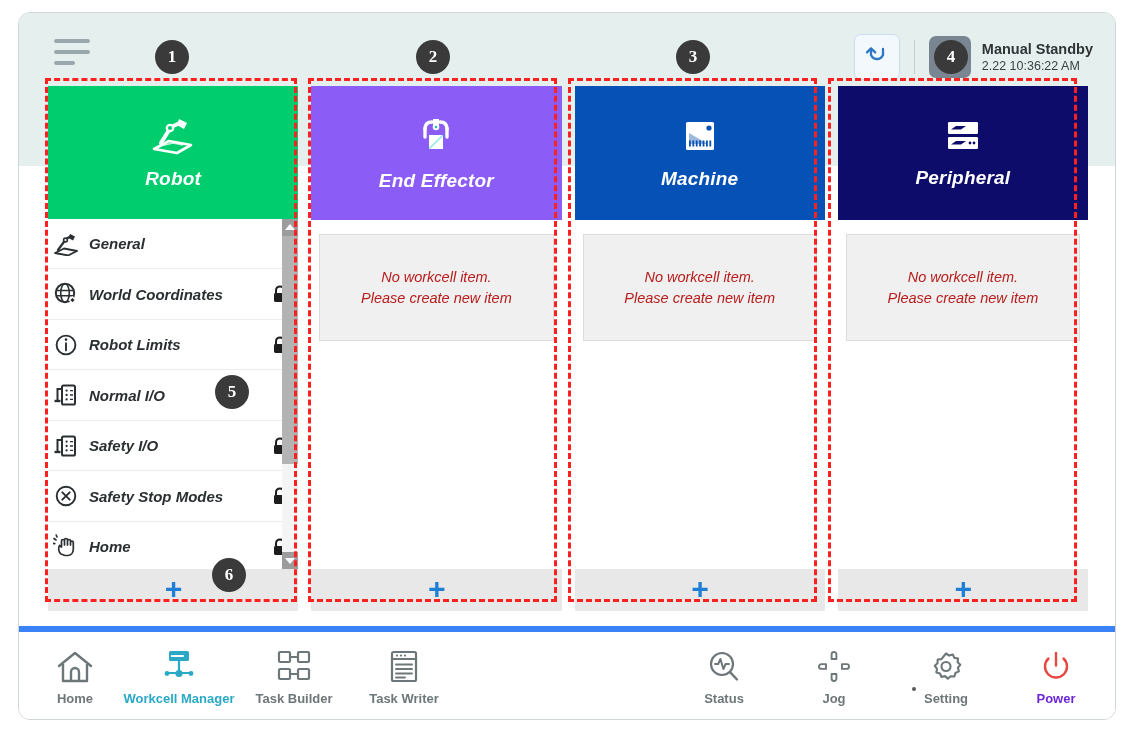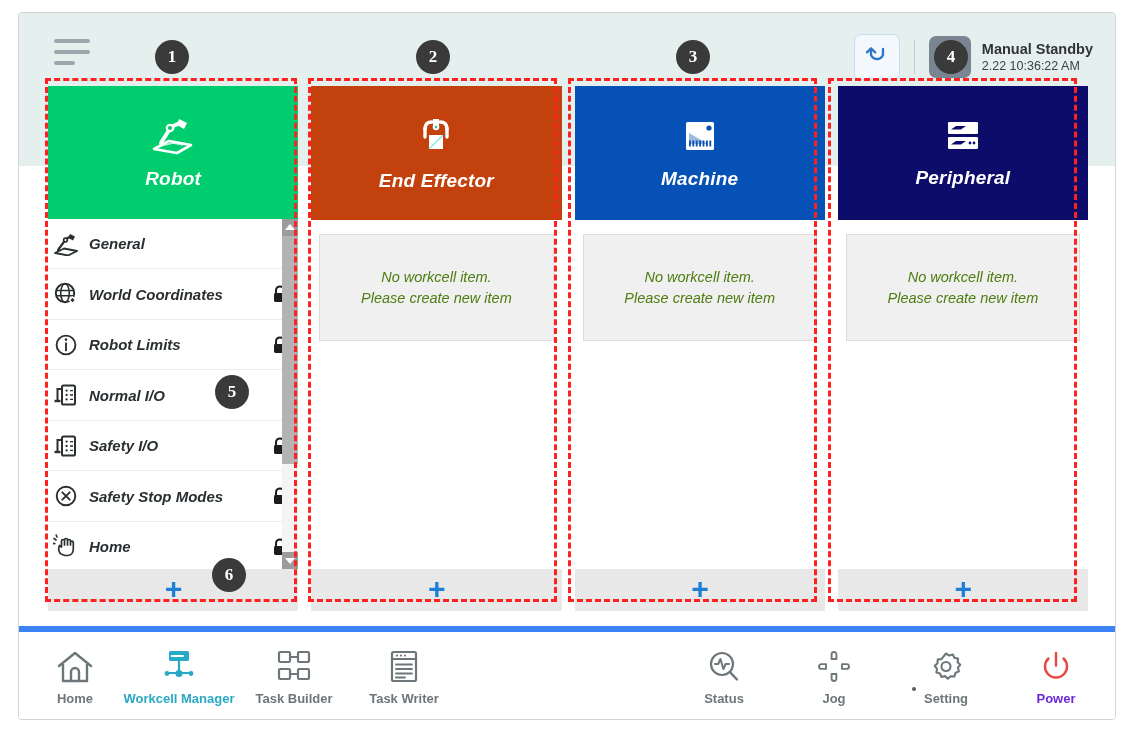--- a/index.html
+++ b/index.html
@@ -14,21 +14,21 @@
     width: 1134px; height: 734px;
     background: #ffffff;
   }
 
   
   .device {
     position: absolute;
     left: 18px; top: 12px;
     width: 1098px; height: 708px;
     border: 1px solid #cfd6d8;
-    border-radius: 4px;
+    border-radius: 12px;
     background: #ffffff;
     overflow: hidden;
   }
 
   
   .header-band {
     position: absolute;
     left: 0; top: 0; width: 100%; height: 153px;
     background: #e5efee;
   }
@@ -144,21 +144,21 @@
   .empty-card {
     margin: 14px 8px 0 8px;
     height: 107px;
     background: #f0f0f0;
     border: 1px solid #dcdcdc;
     display: flex;
     flex-direction: column;
     align-items: center;
     justify-content: center;
     gap: 5px;
-    color: #4d7c0f;
+    color: #b91c1c;
     font-size: 14.5px;
   }
 
   
   .settings-list {
     position: relative;
     height: 100%;
     padding-right: 4px;
   }
   .setting-row {
@@ -436,21 +436,21 @@
                 </div>
             </div>
           </div>
         </div>
         <div class="col-footer">
           <span class="plus">+</span>
         </div>
       </div>
 
       <div class="col">
-        <div class="col-header" style="background:#c2410c">
+        <div class="col-header" style="background:#8b5cf6">
           <svg width="42" height="44" viewBox="0 0 42 44">
             <path d="M18 4 h6 v6 h-6 z" fill="#fff"></path>
             <path d="M10 14 C10 8 14 7 17 7 M32 14 C32 8 28 7 25 7" fill="none" stroke="#fff" stroke-width="3.4" stroke-linecap="round"></path>
             <path d="M10 13 v9 M32 13 v9" stroke="#fff" stroke-width="3.4" stroke-linecap="round"></path>
             <circle cx="21" cy="12" r="2.3" fill="#16cdba" stroke="#fff" stroke-width="2"></circle>
             <path d="M14 20 h14 v14 h-14 z" fill="#fff"></path>
             <path d="M14 34 L28 20" stroke="#16cdba" stroke-width="1.6" opacity=".45"></path>
           </svg>
           <div class="col-title">End Effector</div>
         </div>

